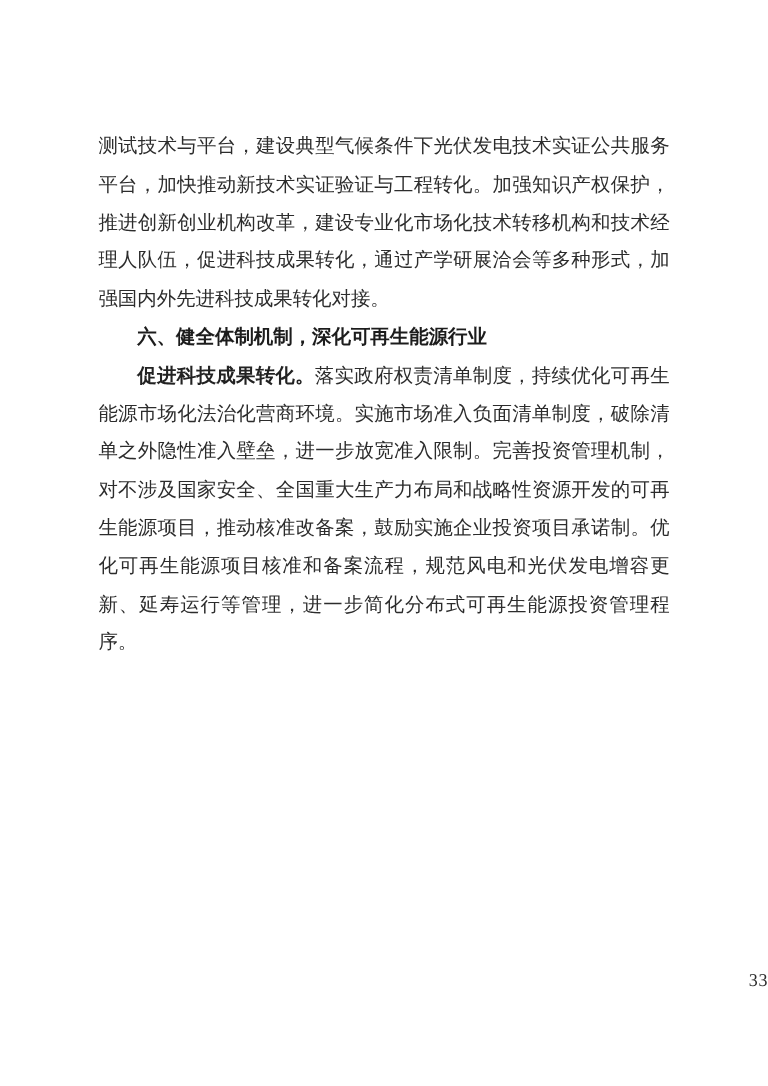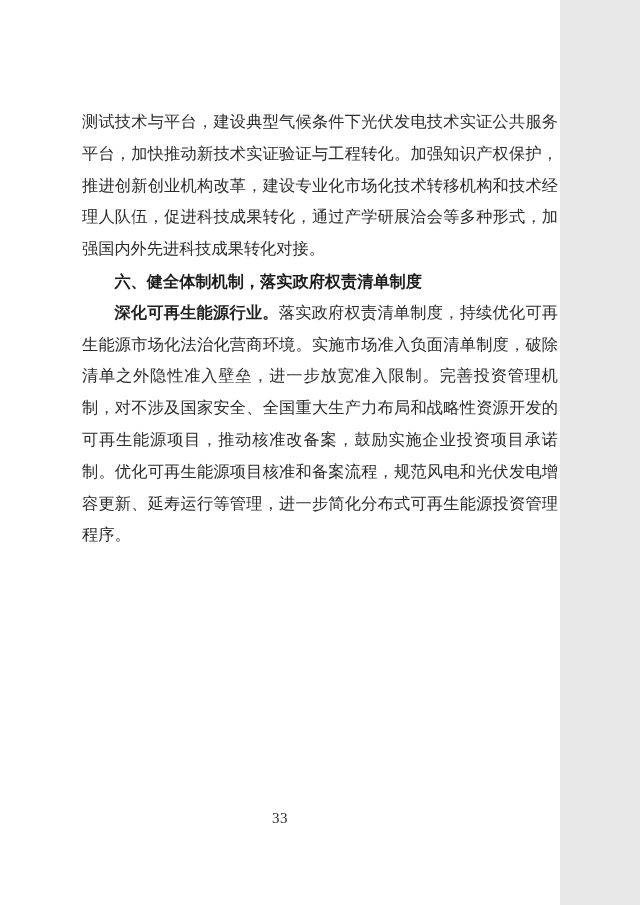--- a/index.html
+++ b/index.html
@@ -2,21 +2,21 @@
 <html><head>
 <meta charset="utf-8">
 <style>
   html, body {
     margin: 0;
     padding: 0;
     background: #e8e8e8;
   }
   .page {
     position: relative;
-    width: 560px;
+    width: 640px;
     height: 905px;
     background: #ffffff;
     overflow: hidden;
     font-family: "Liberation Serif", "DejaVu Serif", serif;
     color: #2c2c2c;
   }
   .body-text {
     position: absolute;
     left: 82px;
     top: 107px;
@@ -54,38 +54,38 @@
   }
   .run-in-lead {
     font-weight: bold;
     color: #222222;
   }
   .page-number {
     position: absolute;
     top: 806px;
     left: 0;
     width: 100%;
-    text-align: center;
+    text-align: right;
     font-size: 15px;
     line-height: 24px;
     color: #2c2c2c;
     letter-spacing: 0.5px;
   }
 </style>
 </head>
 <body>
 
 <div class="page">
   <div class="body-text">
 
     <p class="para no-indent">测试技术与平台，建设典型气候条件下光伏发电技术实证公共服务平台，加快推动新技术实证验证与工程转化。加强知识产权保护，推进创新创业机构改革，建设专业化市场化技术转移机构和技术经理人队伍，促进科技成果转化，通过产学研展洽会等多种形式，加强国内外先进科技成果转化对接。</p>
 
-    <h2 class="section-heading">六、健全体制机制，落实政府权责清单制度</h2>
+    <h2 class="section-heading">六、健全体制机制，深化可再生能源行业</h2>
 
 
 
-    <p class="para"><strong class="run-in-lead">深化可再生能源行业。</strong><span>落实政府权责清单制度，持续优化可再生能源市场化法治化营商环境。实施市场准入负面清单制度，破除清单之外隐性准入壁垒，进一步放宽准入限制。完善投资管理机制，对不涉及国家安全、全国重大生产力布局和战略性资源开发的可再生能源项目，推动核准改备案，鼓励实施企业投资项目承诺制。优化可再生能源项目核准和备案流程，规范风电和光伏发电增容更新、延寿运行等管理，进一步简化分布式可再生能源投资管理程序。</span></p>
+    <p class="para"><strong class="run-in-lead">促进科技成果转化。</strong><span>落实政府权责清单制度，持续优化可再生能源市场化法治化营商环境。实施市场准入负面清单制度，破除清单之外隐性准入壁垒，进一步放宽准入限制。完善投资管理机制，对不涉及国家安全、全国重大生产力布局和战略性资源开发的可再生能源项目，推动核准改备案，鼓励实施企业投资项目承诺制。优化可再生能源项目核准和备案流程，规范风电和光伏发电增容更新、延寿运行等管理，进一步简化分布式可再生能源投资管理程序。</span></p>
 
 
   </div>
 
   <div class="page-number">33</div>
 </div>
 
 </body></html>

